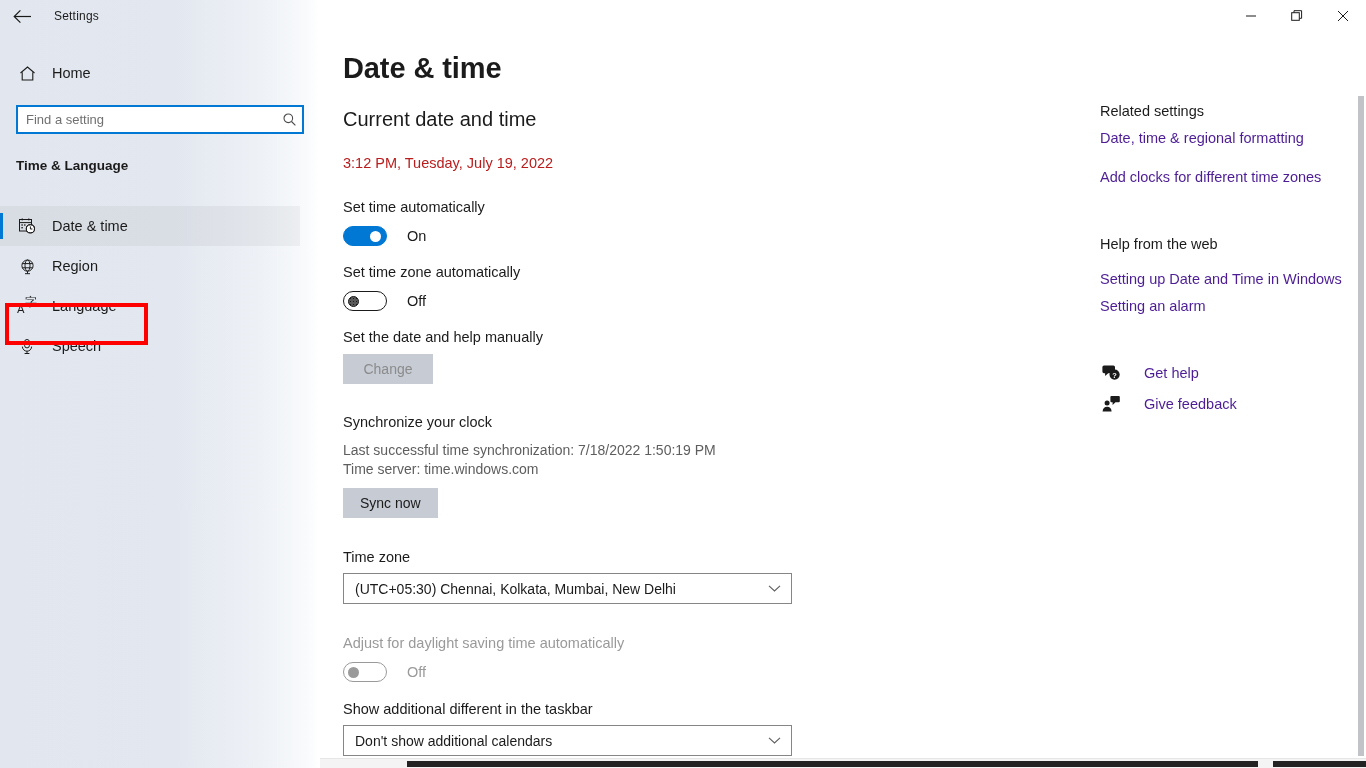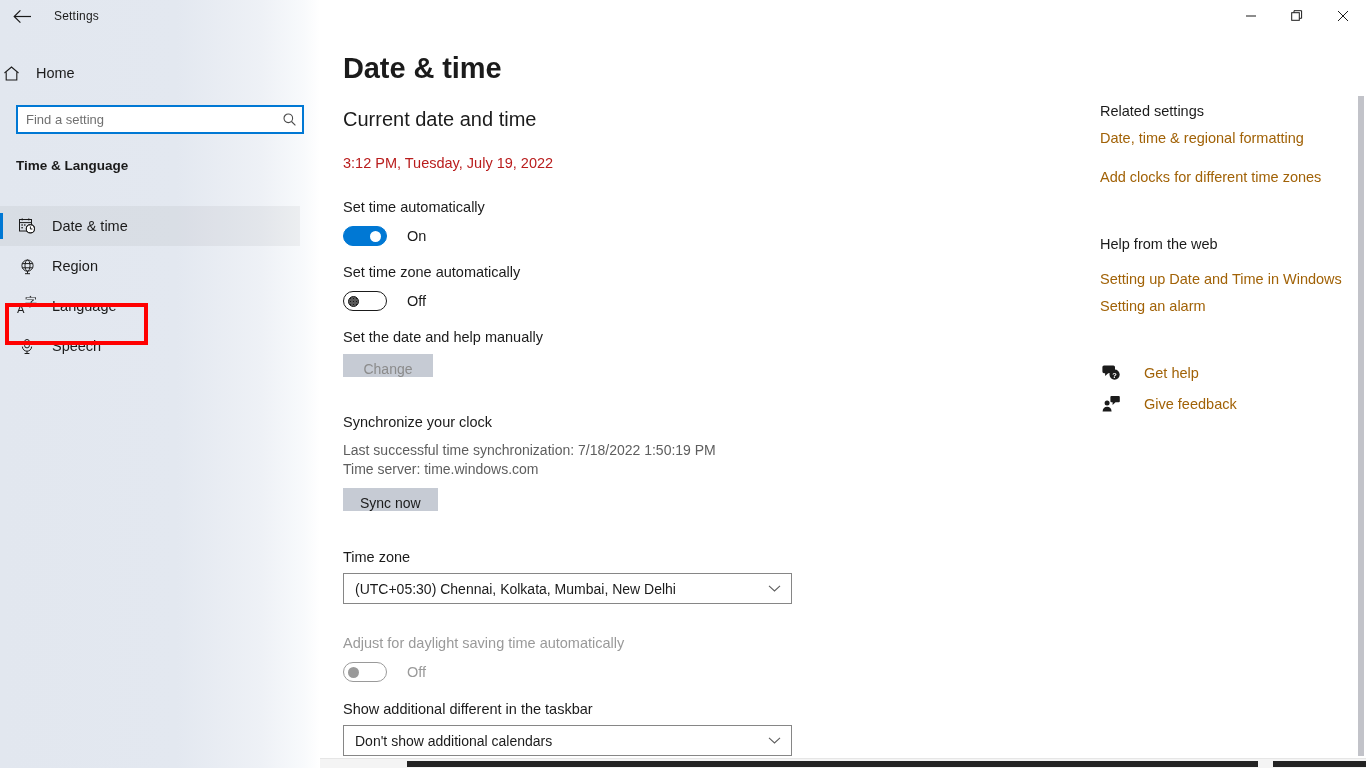--- a/index.html
+++ b/index.html
@@ -100,20 +100,21 @@
   }
 
   .home-row {
     position: absolute;
     top: 56px;
     left: 0;
     width: 300px;
     height: 34px;
     display: flex;
     align-items: center;
+    padding-left: 16px;
     box-sizing: border-box;
   }
   .home-icon {
     width: 22px;
     display: flex;
     justify-content: center;
     color: #1b1b1b;
   }
   .home-label {
     font-size: 14.5px;
@@ -331,21 +332,21 @@
   }
   .switch-label.disabled { color: #9a9a9a; }
 
   
   .btn {
     background: #c6cbd4;
     border: 1px solid #c6cbd4;
     font-family: "Liberation Sans", sans-serif;
     font-size: 14px;
     color: #1b1b1b;
-    height: 23px;
+    height: 30px;
     min-width: 90px;
     padding: 0 16px;
     box-sizing: border-box;
     line-height: 28px;
     text-align: center;
   }
   .btn.disabled { color: #8b8b8b; }
 
   
   .combo {
@@ -373,21 +374,21 @@
     left: 780px;
     width: 250px;
   }
   .rail-head {
     font-size: 14.5px;
     color: #1b1b1b;
     font-weight: 400;
   }
   .link {
     font-size: 14.5px;
-    color: #a16207;
+    color: #4c1d95;
     text-decoration: none;
   }
   .rail-link-row {
     display: flex;
     align-items: center;
   }
   .rail-link-row .ricon {
     width: 22px;
     flex: none;
     display: flex;

